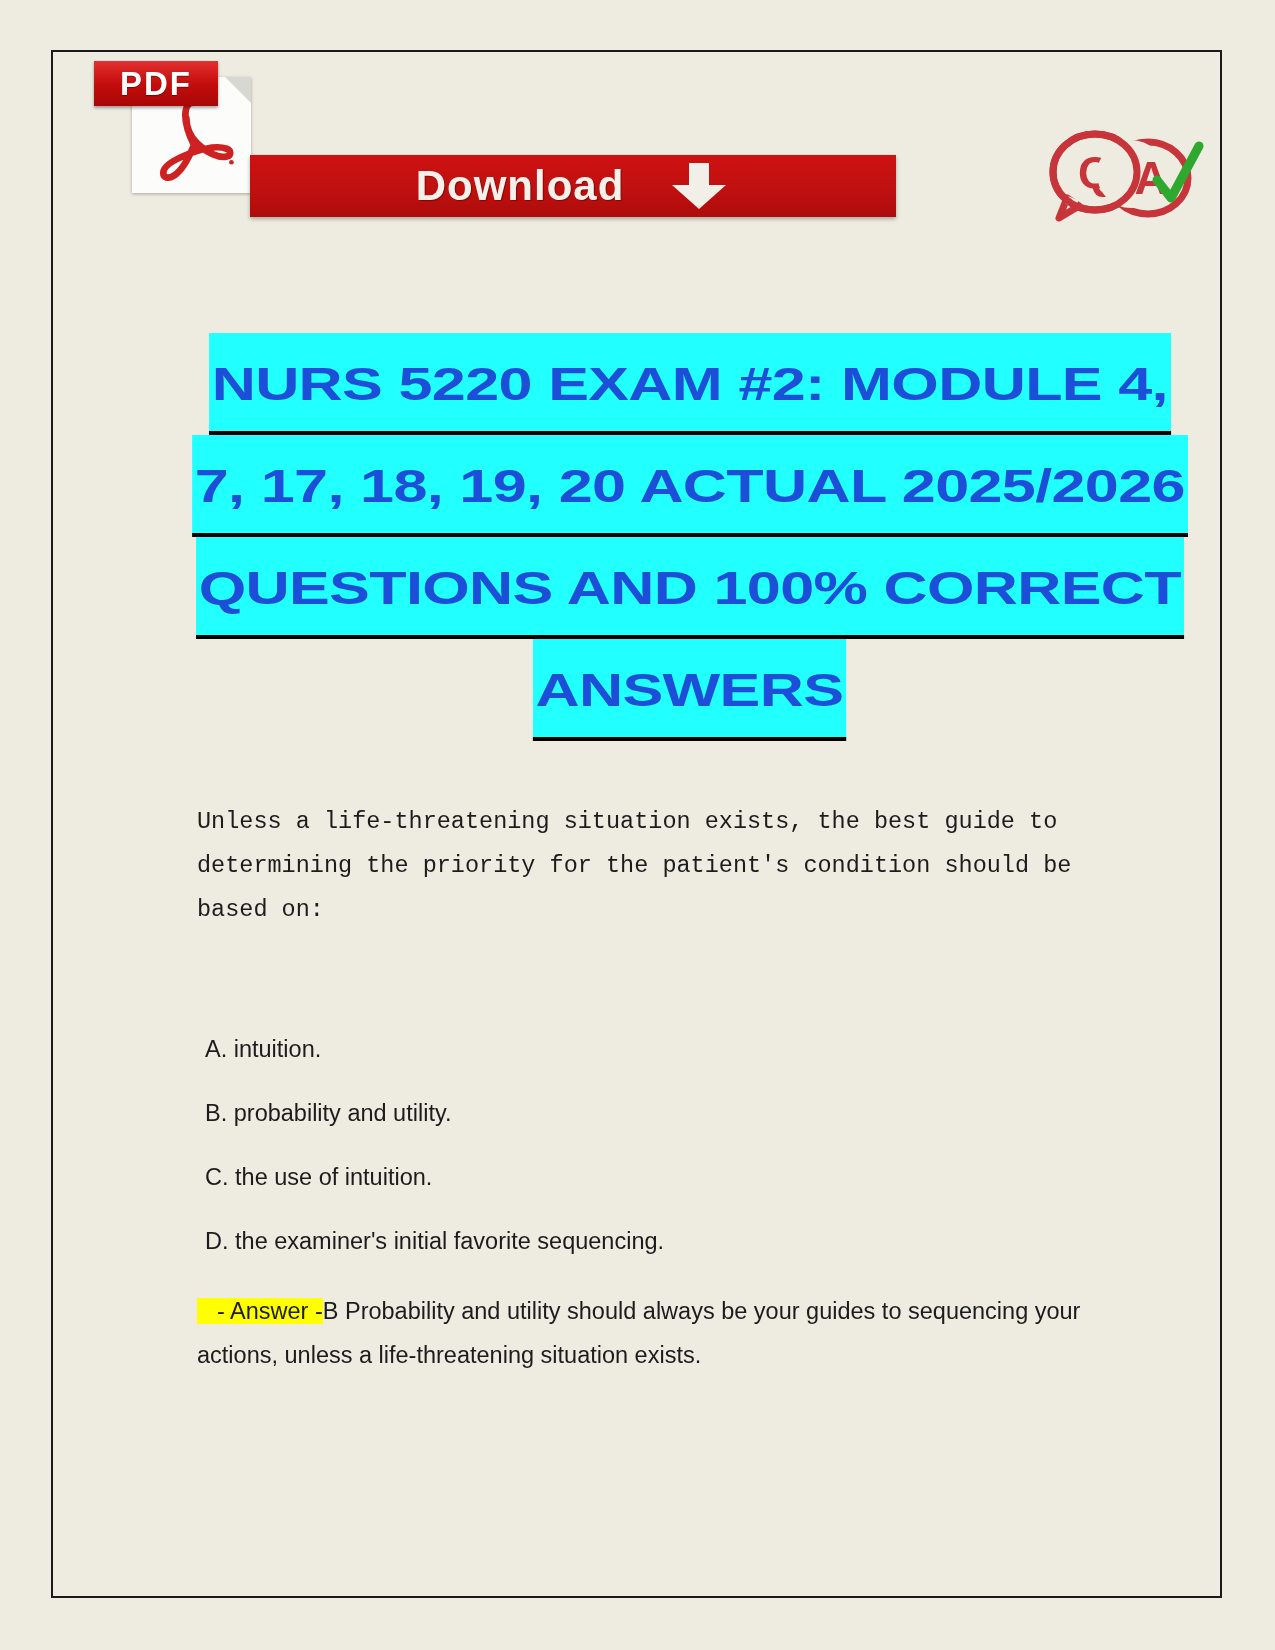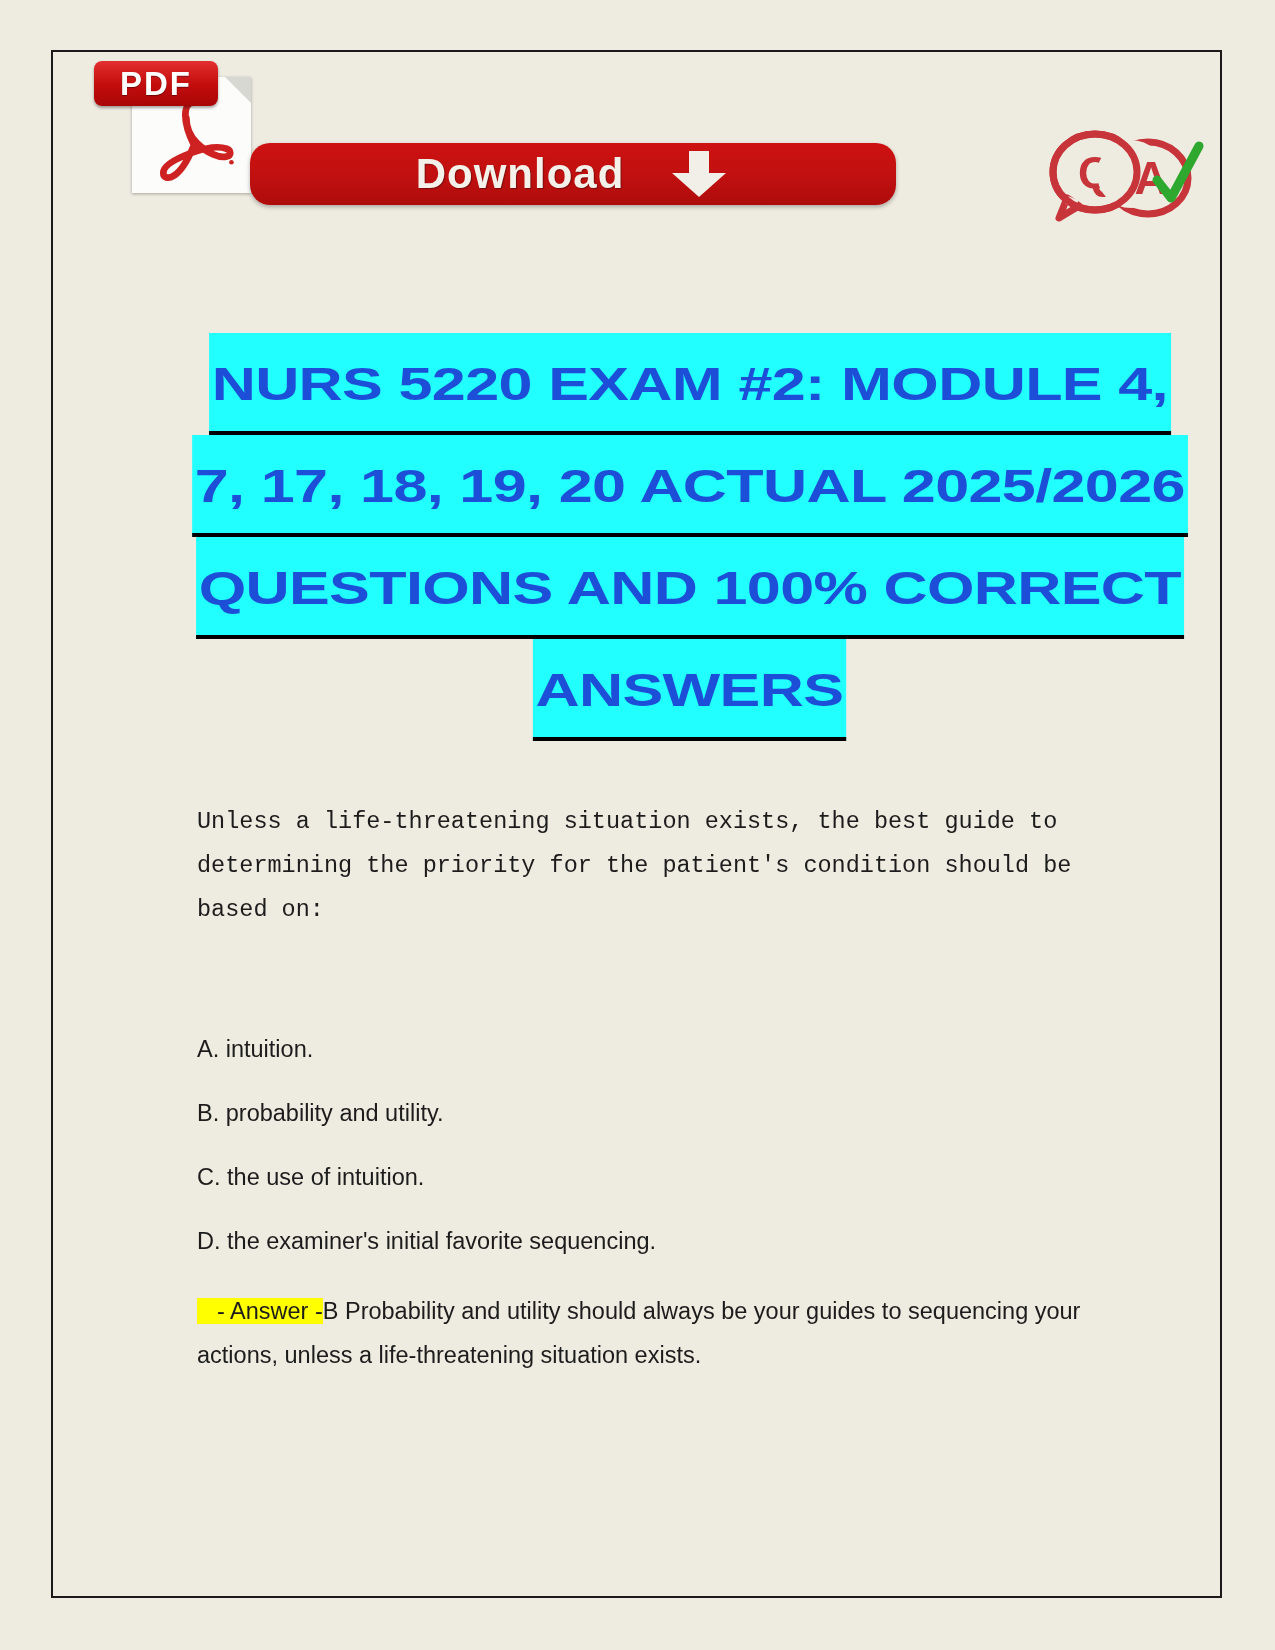--- a/index.html
+++ b/index.html
@@ -68,21 +68,21 @@
     border-left: 26px solid transparent;
     border-top: 26px solid #D8D8D2;
   }
   #pdf-badge {
     position: absolute;
     left: 0;
     top: 0;
     width: 124px;
     height: 45px;
     background: linear-gradient(to bottom, #E33030 0%, #C40D0D 52%, #A80606 100%);
-    border-radius: 8px;
+    border-radius: 0;
     box-shadow: 0 2px 3px rgba(0,0,0,.35);
     color: #FFFFFF;
     font-family: "Liberation Sans", sans-serif;
     font-weight: bold;
     font-size: 33px;
     letter-spacing: 2px;
     text-align: center;
     line-height: 45px;
     text-shadow: 0 1px 1px rgba(0,0,0,.4);
   }
@@ -91,30 +91,29 @@
     left: 52px;
     top: 34px;
     width: 96px;
     height: 96px;
   }
 
   
   #download-banner {
     position: absolute;
     left: 197px;
-    top: 91px;
+    top: 103px;
     width: 646px;
     height: 62px;
     background: linear-gradient(to bottom, #CE1111 0%, #C01010 55%, #AE0B0B 100%);
     box-shadow: 0 2px 4px rgba(0,0,0,.30);
     display: flex;
     align-items: center;
     justify-content: center;
     gap: 44px;
-    border-radius: 20px;
   }
   #download-label {
     color: #F4F1EA;
     font-family: "Liberation Sans", sans-serif;
     font-weight: bold;
     font-size: 42px;
     letter-spacing: 1px;
     text-shadow: 1px 1px 1px rgba(0,0,0,.35);
   }
   #download-arrow-icon { display: block; }
@@ -173,20 +172,21 @@
   }
   #options-list {
     margin: 0;
     padding: 0;
     list-style: none;
     margin-top: 101px;
   }
   .option-item {
     line-height: 32px;
     margin-bottom: 32px;
+    margin-left: 8px;
   }
   #answer-para {
     margin: 0;
     line-height: 44px;
   }
   #answer-tag {
     background: #FFFF00;
     padding-left: 20px;
   }
 </style>

